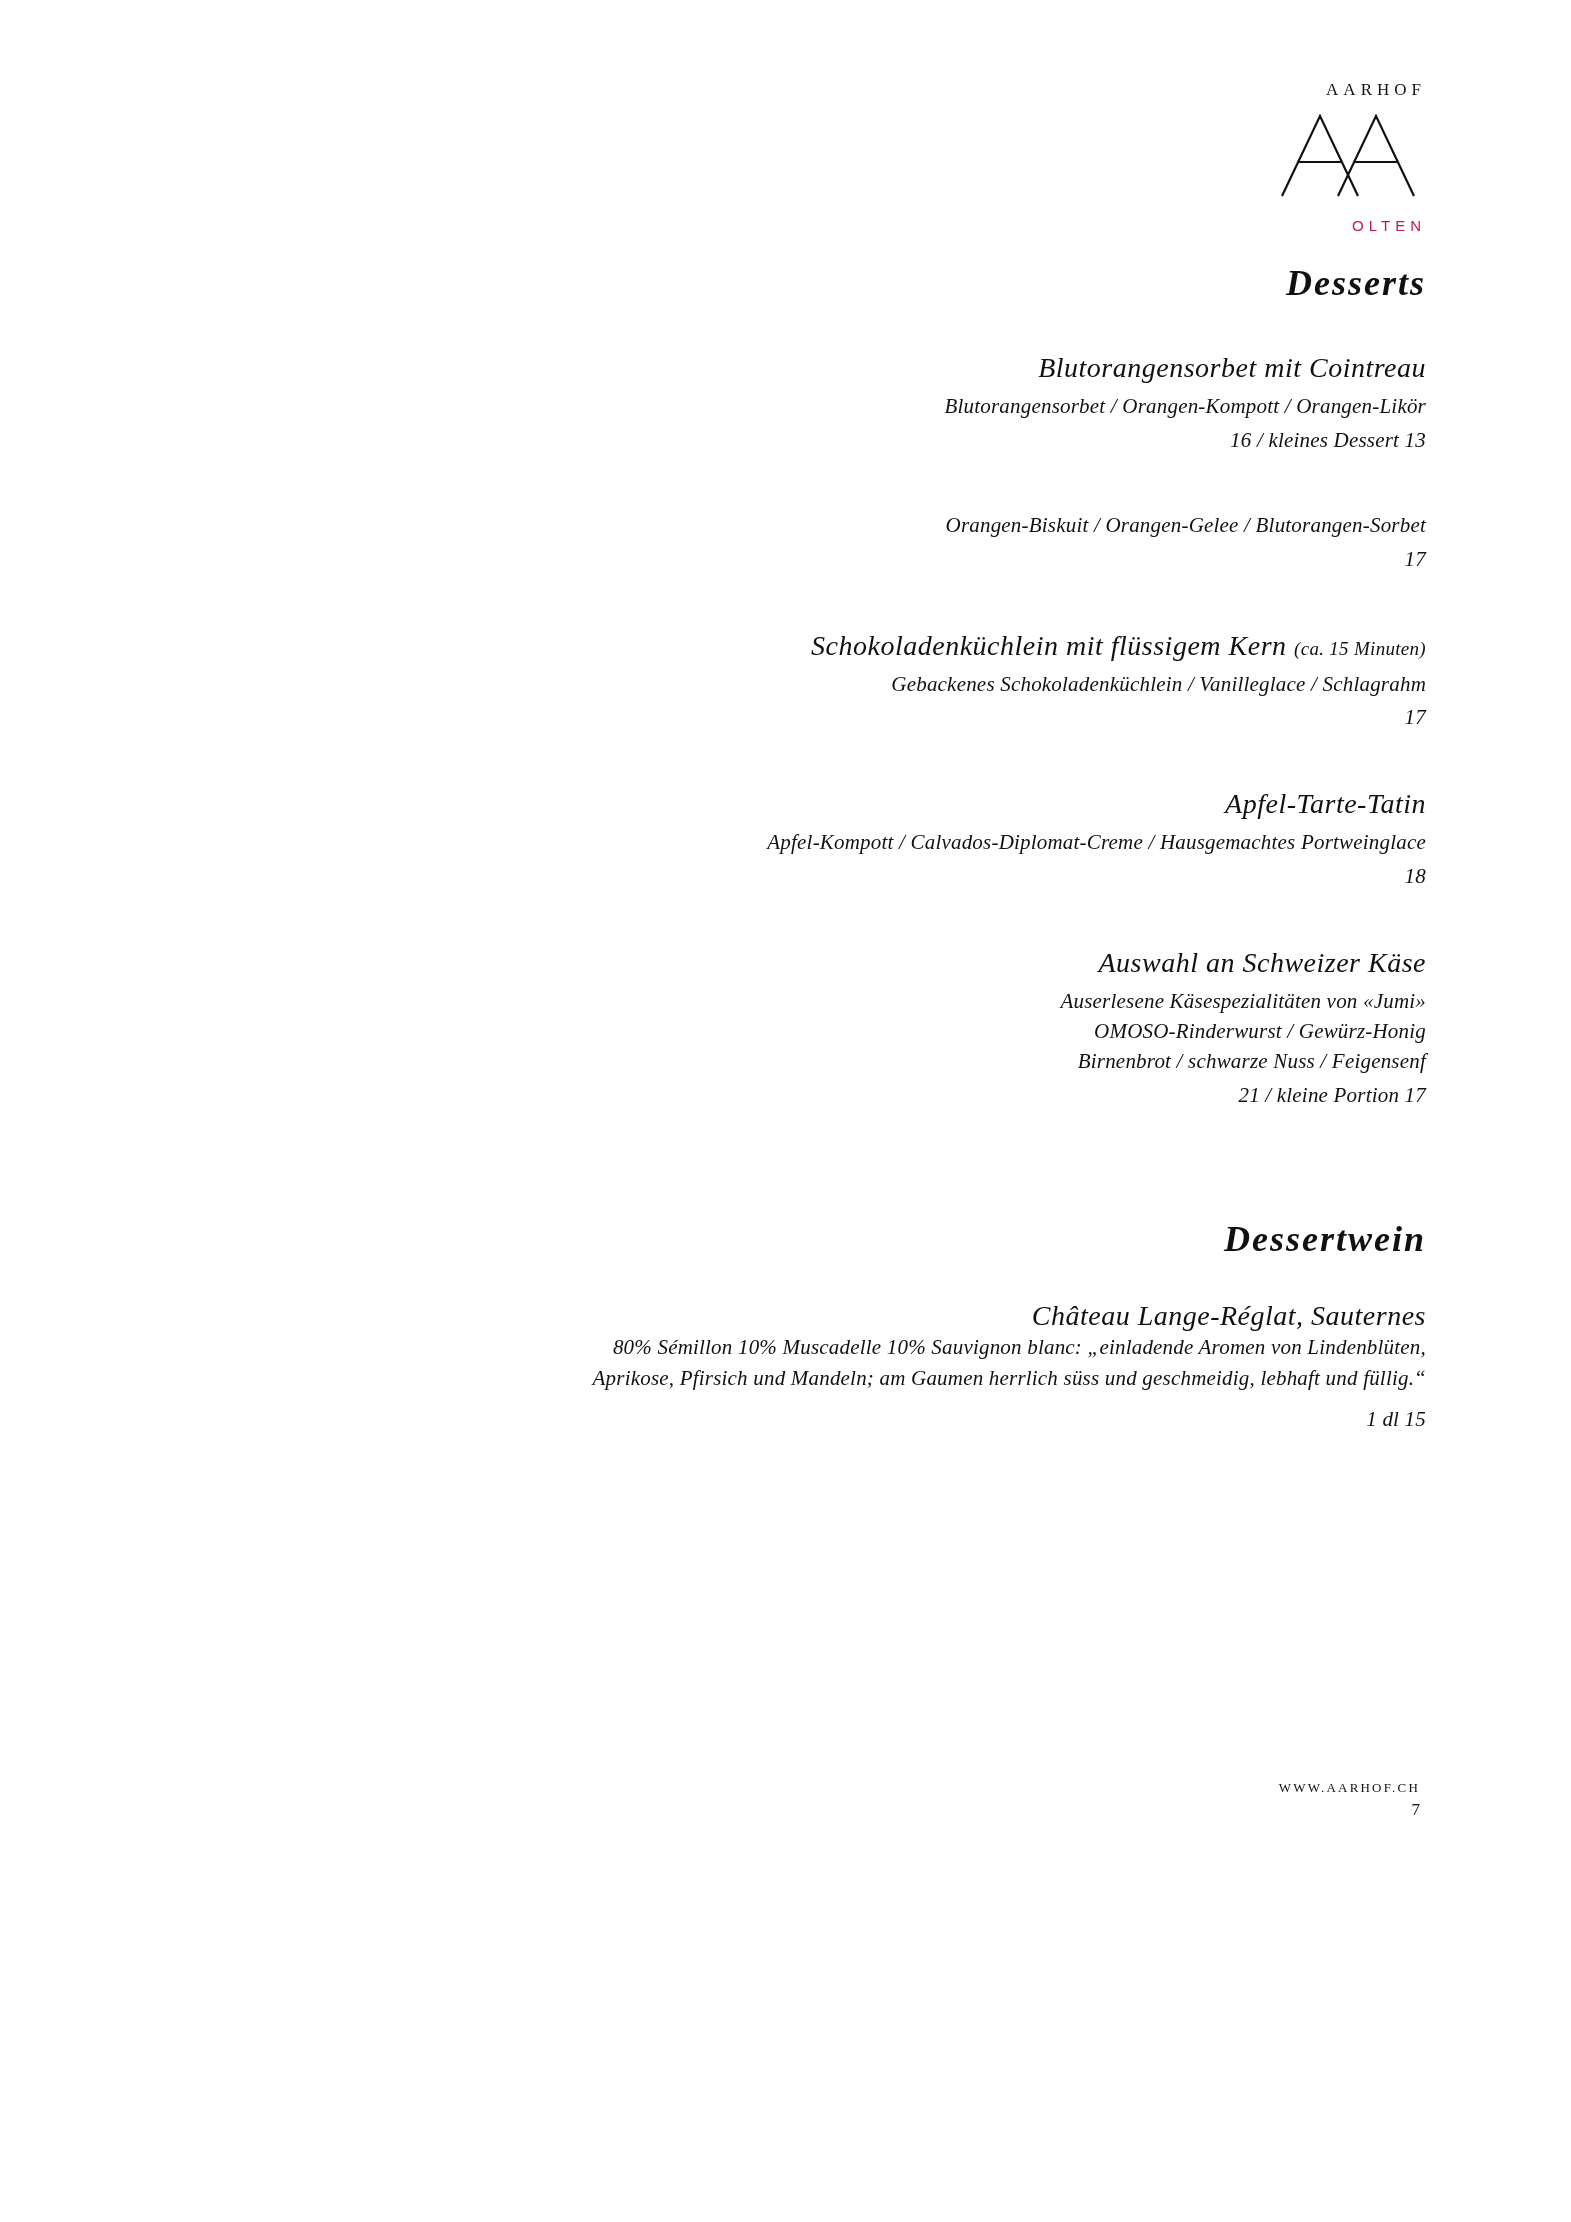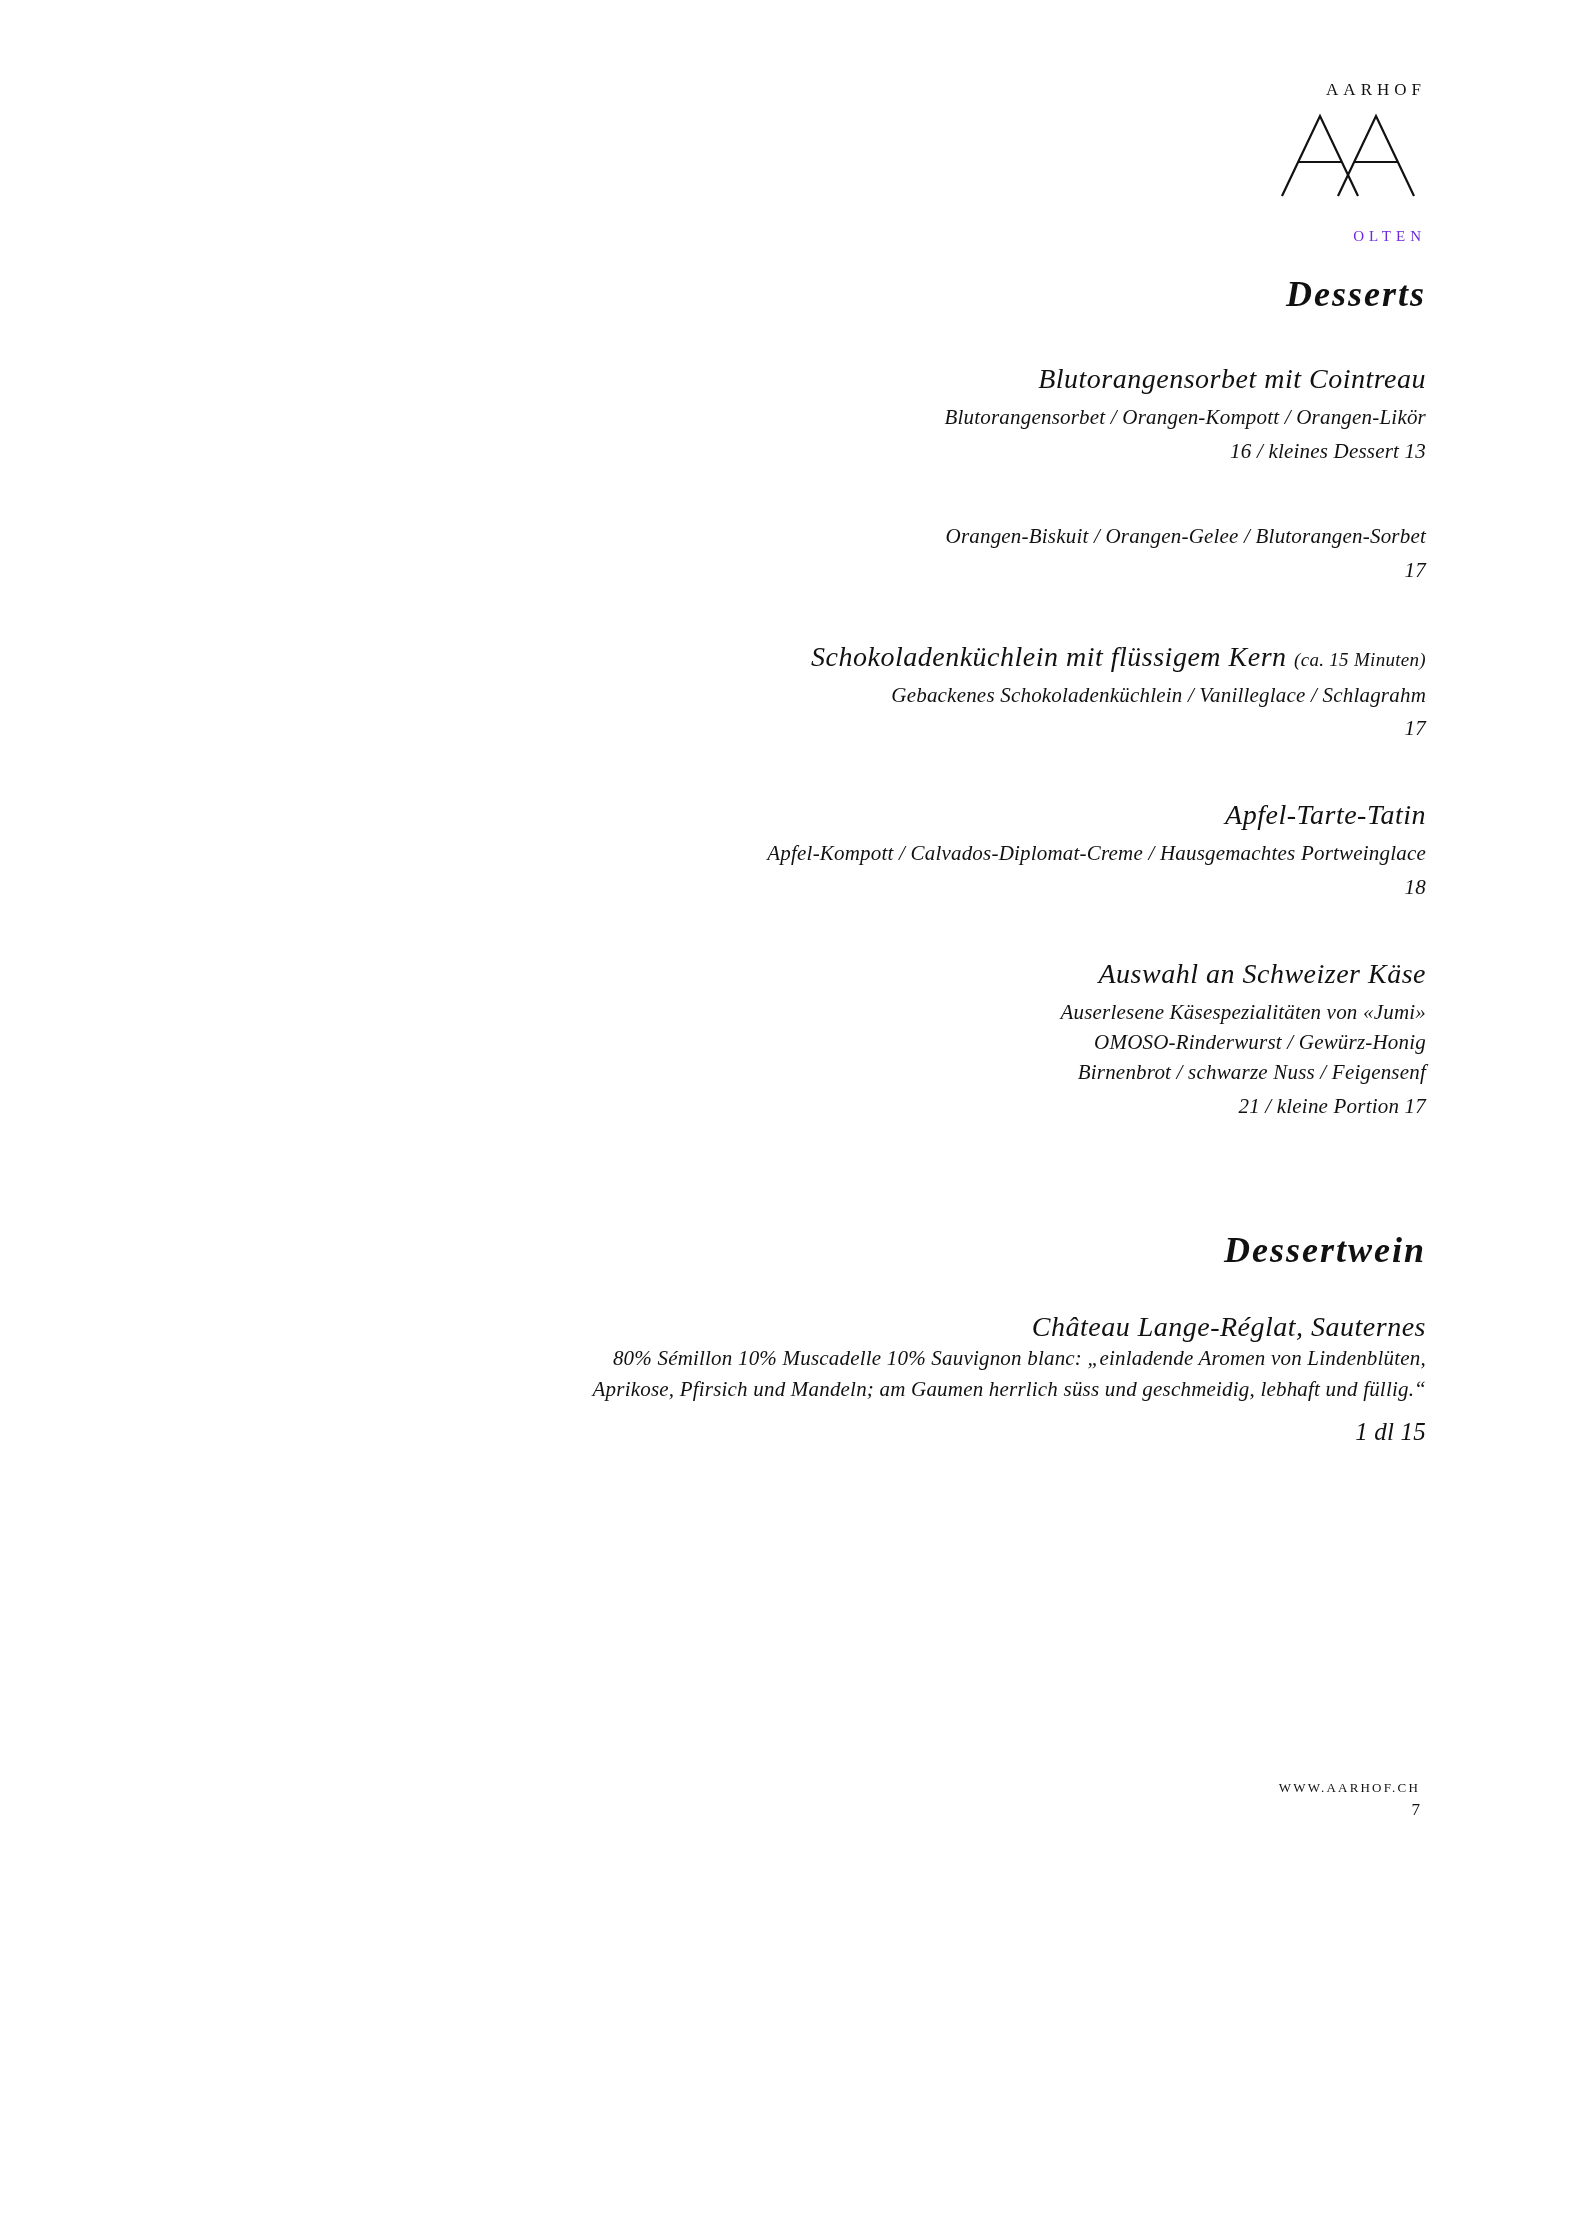--- a/index.html
+++ b/index.html
@@ -34,25 +34,25 @@
     font-size: 17px;
     letter-spacing: 5px;
     color: #111;
     margin-bottom: 10px;
   }
   .logo-mark {
     display: inline-block;
     line-height: 0;
   }
   .logo-sub {
-    font-family: Liberation Serif, serif;
+    font-family: Liberation Sans, sans-serif;
     font-size: 15px;
     letter-spacing: 5px;
-    color: #6d28d9;
-    margin-top: 24px;
+    color: #be185d;
+    margin-top: 13px;
   }
 
   
   .section-title {
     text-align: right;
     font-style: italic;
     font-weight: bold;
     font-size: 36px;
     letter-spacing: 2px;
     padding-right: 65px;
@@ -108,21 +108,21 @@
     letter-spacing: 0.5px;
   }
   .wine-desc {
     font-style: italic;
     font-size: 21px;
     line-height: 1.5;
     letter-spacing: 0.2px;
   }
   .wine-price {
     font-style: italic;
-    font-size: 25px;
+    font-size: 21px;
     margin-top: 12px;
     letter-spacing: 0.2px;
   }
 
   
   .footer {
     position: absolute;
     right: 151px;
     bottom: 48px;
     text-align: right;

